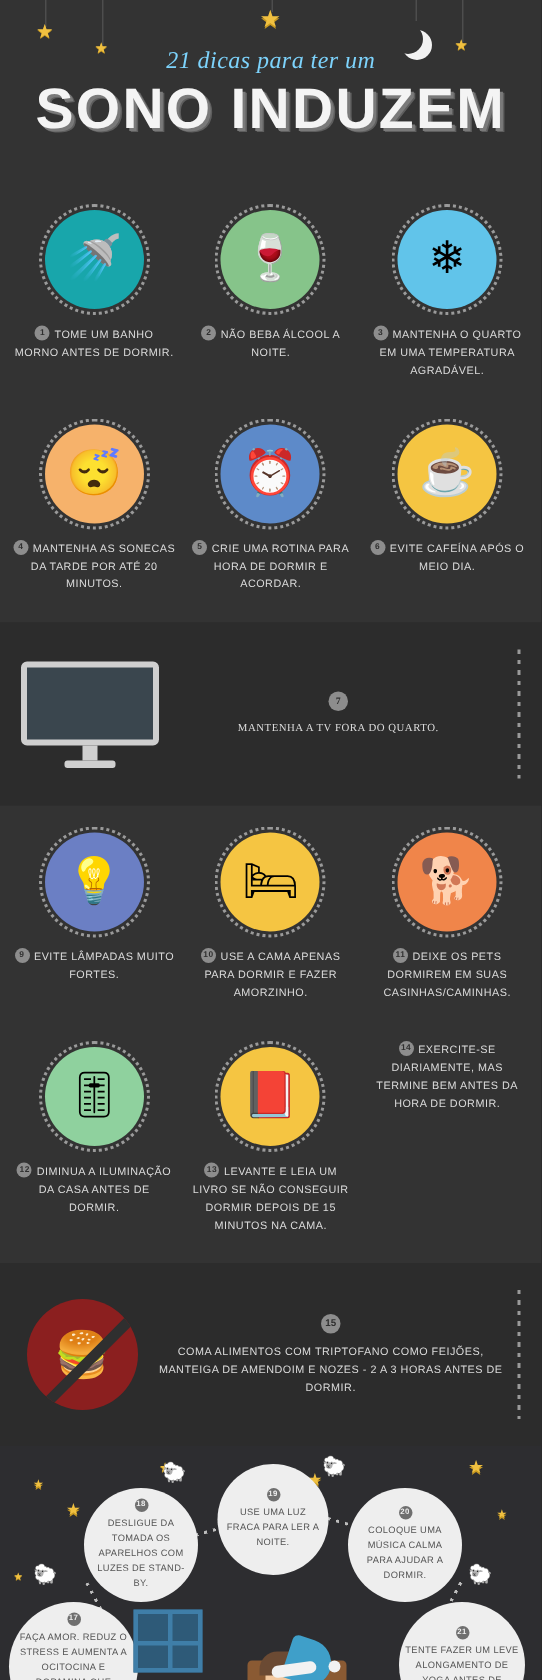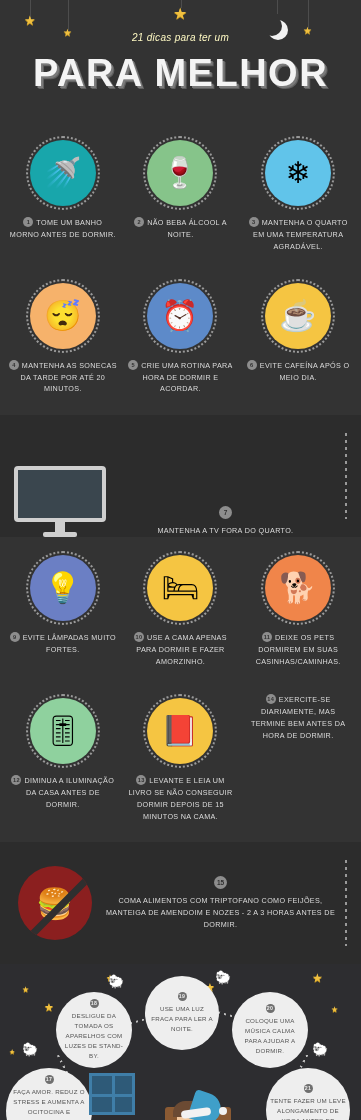--- a/index.html
+++ b/index.html
@@ -29,24 +29,24 @@
     position: absolute;
     width: 20px; height: 20px;
     border-radius: 50%;
     box-shadow: 6px 4px 0 0 #f2f2f2;
     background: transparent;
   }
   .subtitle {
     position: absolute;
     top: 32px; left: 0; right: 0;
     text-align: center;
-    color: #fef9c3;
-    font-family: Liberation Sans, sans-serif;
+    color: #7dd3fc;
+    font-family: Liberation Serif, serif;
     font-style: italic;
-    font-size: 10px;
+    font-size: 16px;
     letter-spacing: .3px;
   }
   .maintitle {
     position: absolute;
     top: 52px; left: 0; right: 0;
     text-align: center;
     color: #f4f4f4;
     font-size: 38px;
     font-weight: bold;
     letter-spacing: 1.5px;
@@ -87,21 +87,21 @@
     font-weight: bold;
     line-height: 10px;
     text-align: center;
     vertical-align: middle;
     margin-right: 3px;
     position: relative;
     top: -1px;
   }
 
   
-  .tvband { display: flex; align-items: flex-end; height: 122px; padding: 0 10px; }
+  .tvband { display: flex; align-items: center; height: 122px; padding: 0 10px; font-family: Liberation Serif, serif; }
   .tv { width: 100px; flex: 0 0 100px; position: relative; }
   .tv-screen {
     width: 92px; height: 56px;
     border: 4px solid #cfcfcf;
     border-radius: 4px;
     background: #3a464e;
     margin: 0 auto;
   }
   .tv-neck { width: 10px; height: 10px; background: #cfcfcf; margin: 0 auto; }
   .tv-base { width: 34px; height: 5px; background: #cfcfcf; margin: 0 auto; border-radius: 2px; }
@@ -207,21 +207,21 @@
     <div class="string" style="left:181px;top:0;height:8px;"></div>
     <div class="star" style="left:173px;top:6px;font-size:16px;">★</div>
 
     <div class="string" style="left:277px;top:0;height:14px;"></div>
     <div class="moon" style="left:262px;top:16px;"></div>
 
     <div class="string" style="left:308px;top:0;height:28px;"></div>
     <div class="star" style="left:303px;top:26px;font-size:10px;">★</div>
 
     <div class="subtitle">21 dicas para ter um</div>
-    <div class="maintitle">PARA MELHOR</div>
+    <div class="maintitle">SONO INDUZEM</div>
   </div>
 
   <div class="band">
     <div class="grid">
       <div class="tip">
         <div class="disc">
           <div class="inner" style="background:#18a6ab">🚿</div>
         </div>
         <div class="tiptext">
           <span class="num">1</span><span>TOME UM BANHO MORNO ANTES DE DORMIR.</span>

